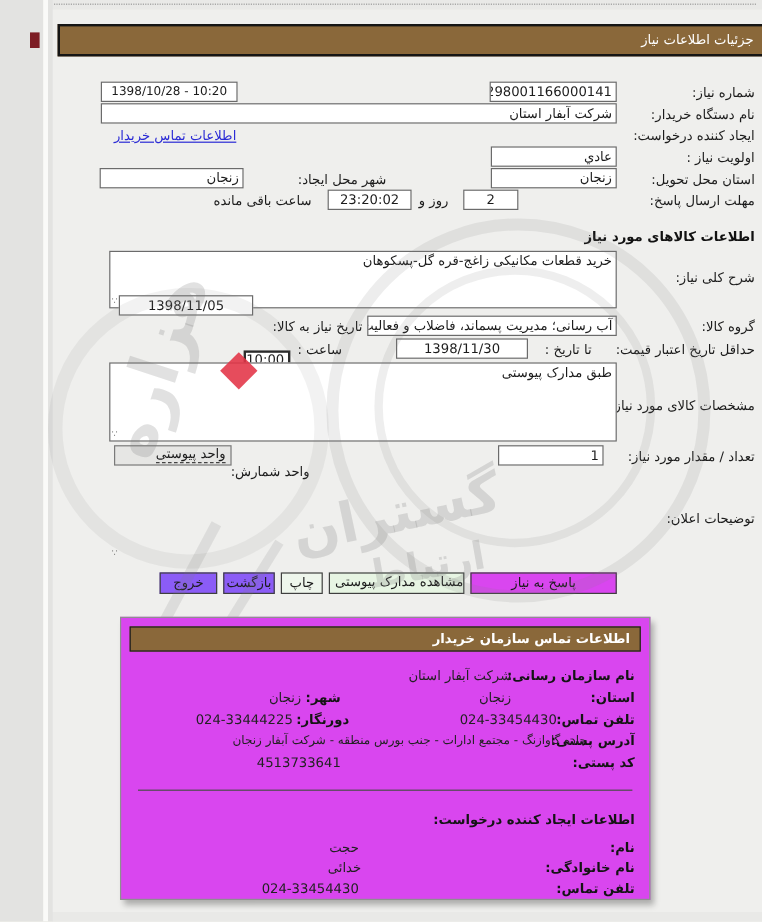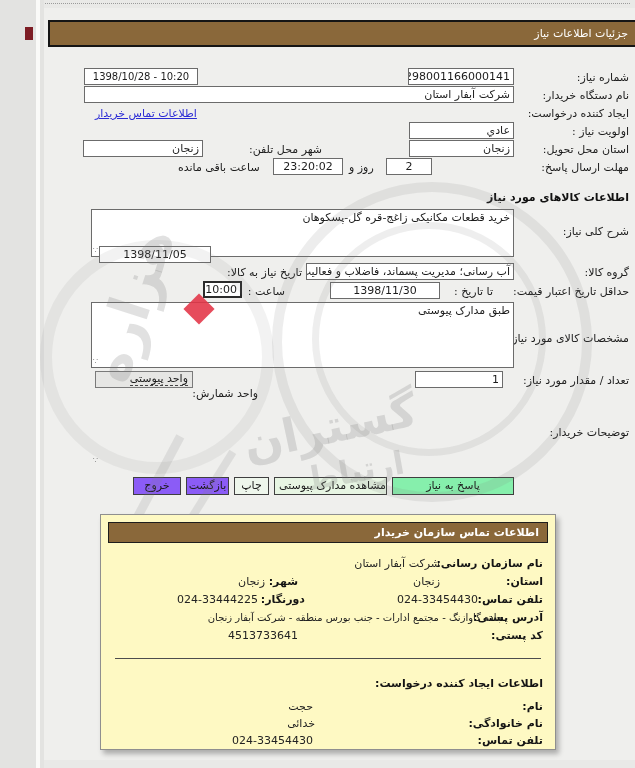--- a/index.html
+++ b/index.html
@@ -45,40 +45,39 @@
     position:absolute;box-sizing:border-box;height:17px;line-height:14px;
     background:#e6e6e4;border:1px solid #7a7a7a;padding:0 4px;text-align:right;
     overflow:hidden;white-space:nowrap;
   }
   .unit-box span{border-bottom:1px dashed #444;}
   .btn{
     position:absolute;box-sizing:border-box;height:18px;line-height:15px;
     border:1px solid #3f3f3f;text-align:center;font-size:11px;
     cursor:pointer;overflow:hidden;white-space:nowrap;
   }
-  .btn.green{background:#86efac;}
+  .btn.green{background:#d946ef;}
   .btn.green2{background:#e7f5e3;}
   .btn.pale{background:#eef6ec;}
   .btn.pink{background:#8b5cf6;}
 
   
   .wm{position:absolute;pointer-events:none;color:rgba(120,120,120,0.22);font-weight:bold;}
   .wm-circle{position:absolute;pointer-events:none;border-radius:50%;}
   .wm-diamond{
     position:absolute;width:22px;height:22px;background:#e23345;opacity:.88;
     transform:rotate(45deg);pointer-events:none;
   }
   .wm-stroke{position:absolute;background:rgba(125,125,125,0.16);pointer-events:none;}
 
   .popup{
     position:absolute;left:100px;top:514px;width:440px;height:234px;
-    background:#fef9c3;border:1px solid #8f8f8f;
+    background:#d946ef;border:1px solid #8f8f8f;
     box-shadow:3px 4px 5px rgba(0,0,0,0.28);
     z-index:30;
-    padding-left:14px;
   }
   .popup .hdr{
     position:absolute;left:7px;top:7px;right:7px;height:21px;
     background:#8a683a;border:1px solid #1d1d1d;box-sizing:border-box;
     color:#fff;font-weight:bold;line-height:19px;padding-right:8px;font-size:11px;
   }
   .popup .plbl{position:absolute;white-space:nowrap;font-weight:bold;color:#141414;height:14px;line-height:14px;}
   .popup .pval{position:absolute;white-space:nowrap;color:#222;height:14px;line-height:14px;}
   .popup .sep{position:absolute;left:14px;right:14px;height:0;border-top:1px solid #4d4d4d;}
 
@@ -104,21 +103,21 @@
   <div class="inp z10" style="left:84px;top:86px;width:430px;text-align:right;">شرکت آبفار استان</div>
 
   <div class="lbl z10" style="right:6px;top:106px;">ایجاد کننده درخواست:</div>
   <div class="lbl link z10" style="left:95px;top:106px;">اطلاعات تماس خریدار</div>
 
   <div class="lbl z10" style="right:6px;top:124px;">اولویت نیاز :</div>
   <div class="inp z10" style="left:409px;top:122px;width:105px;text-align:right;">عادي</div>
 
   <div class="lbl z10" style="right:6px;top:142px;">استان محل تحویل:</div>
   <div class="inp z10" style="left:409px;top:140px;width:105px;text-align:right;">زنجان</div>
-  <div class="lbl z10" style="right:313px;top:142px;">شهر محل تلفن:</div>
+  <div class="lbl z10" style="right:313px;top:142px;">شهر محل ایجاد:</div>
   <div class="inp z10" style="left:83px;top:140px;width:120px;text-align:right;">زنجان</div>
 
   <div class="lbl z10" style="right:6px;top:160px;">مهلت ارسال پاسخ:</div>
   <div class="inp center z10" style="left:386px;top:158px;width:46px;">2</div>
   <div class="lbl z10" style="left:349px;top:160px;">روز و</div>
   <div class="inp center z10" style="left:273px;top:158px;width:70px;"><span class="ltr">23:20:02</span></div>
   <div class="lbl z10" style="left:178px;top:160px;">ساعت باقی مانده</div>
 
   <div class="lbl section-title z10" style="right:6px;top:190px;">اطلاعات کالاهای مورد نیاز</div>
 
@@ -128,32 +127,32 @@
 
   <div class="lbl z10" style="right:6px;top:265px;">گروه کالا:</div>
   <div class="inp z10" style="left:306px;top:263px;width:208px;text-align:right;">آب رسانی؛ مدیریت پسماند، فاضلاب و فعالیت ه</div>
   <div class="lbl z10" style="right:333px;top:265px;">تاریخ نیاز به کالا:</div>
   <div class="inp center z10" style="left:99px;top:246px;width:112px;"><span class="ltr">1398/11/05</span></div>
 
   <div class="lbl z10" style="right:6px;top:284px;">حداقل تاریخ اعتبار قیمت:</div>
   <div class="lbl z10" style="right:142px;top:284px;">تا تاریخ :</div>
   <div class="inp center z10" style="left:330px;top:282px;width:110px;"><span class="ltr">1398/11/30</span></div>
   <div class="lbl z10" style="right:350px;top:284px;">ساعت :</div>
-  <div class="inp center strong z10" style="left:203px;top:281px;width:39px;"><span class="ltr">10:00</span></div>
+  <div class="inp center strong z10" style="left:203px;top:292px;width:39px;"><span class="ltr">10:00</span></div>
 
   <div class="lbl z10" style="right:6px;top:331px;">مشخصات کالای مورد نیاز:</div>
   <div class="ta z10" style="left:91px;top:302px;width:423px;height:66px;text-align:right;">طبق مدارک پیوستی</div>
   <div class="grip z10" style="left:93px;top:357px;">∵</div>
 
   <div class="lbl z10" style="right:6px;top:373px;">تعداد / مقدار مورد نیاز:</div>
   <div class="inp z10" style="left:415px;top:371px;width:88px;text-align:right;">1</div>
   <div class="lbl z10" style="right:377px;top:363px;margin-top:23px;">واحد شمارش:</div>
   <div class="unit-box z10" style="left:95px;top:371px;width:98px;"><span>واحد پیوستی</span></div>
 
-  <div class="lbl z10" style="right:6px;top:425px;">توضیحات خریدار:</div>
+  <div class="lbl z10" style="right:6px;top:425px;">توضیحات اعلان:</div>
   <div class="grip z10" style="left:93px;top:456px;">∵</div>
 
   <div class="btn green z10" style="left:392px;top:477px;width:122px;">پاسخ به نیاز</div>
   <div class="btn green2 z10" style="left:274px;top:477px;width:113px;">مشاهده مدارک پیوستی (6)</div>
   <div class="btn pale z10" style="left:234px;top:477px;width:35px;">چاپ</div>
   <div class="btn pink z10" style="left:186px;top:477px;width:43px;">بازگشت</div>
   <div class="btn pink z10" style="left:133px;top:477px;width:48px;">خروج</div>
 
   <div class="wm-circle z20" style="left:272px;top:182px;width:300px;height:300px;border:10px solid rgba(125,125,125,0.14);"></div>
   <div class="wm-circle z20" style="left:312px;top:222px;width:220px;height:220px;border:7px solid rgba(125,125,125,0.13);"></div>

